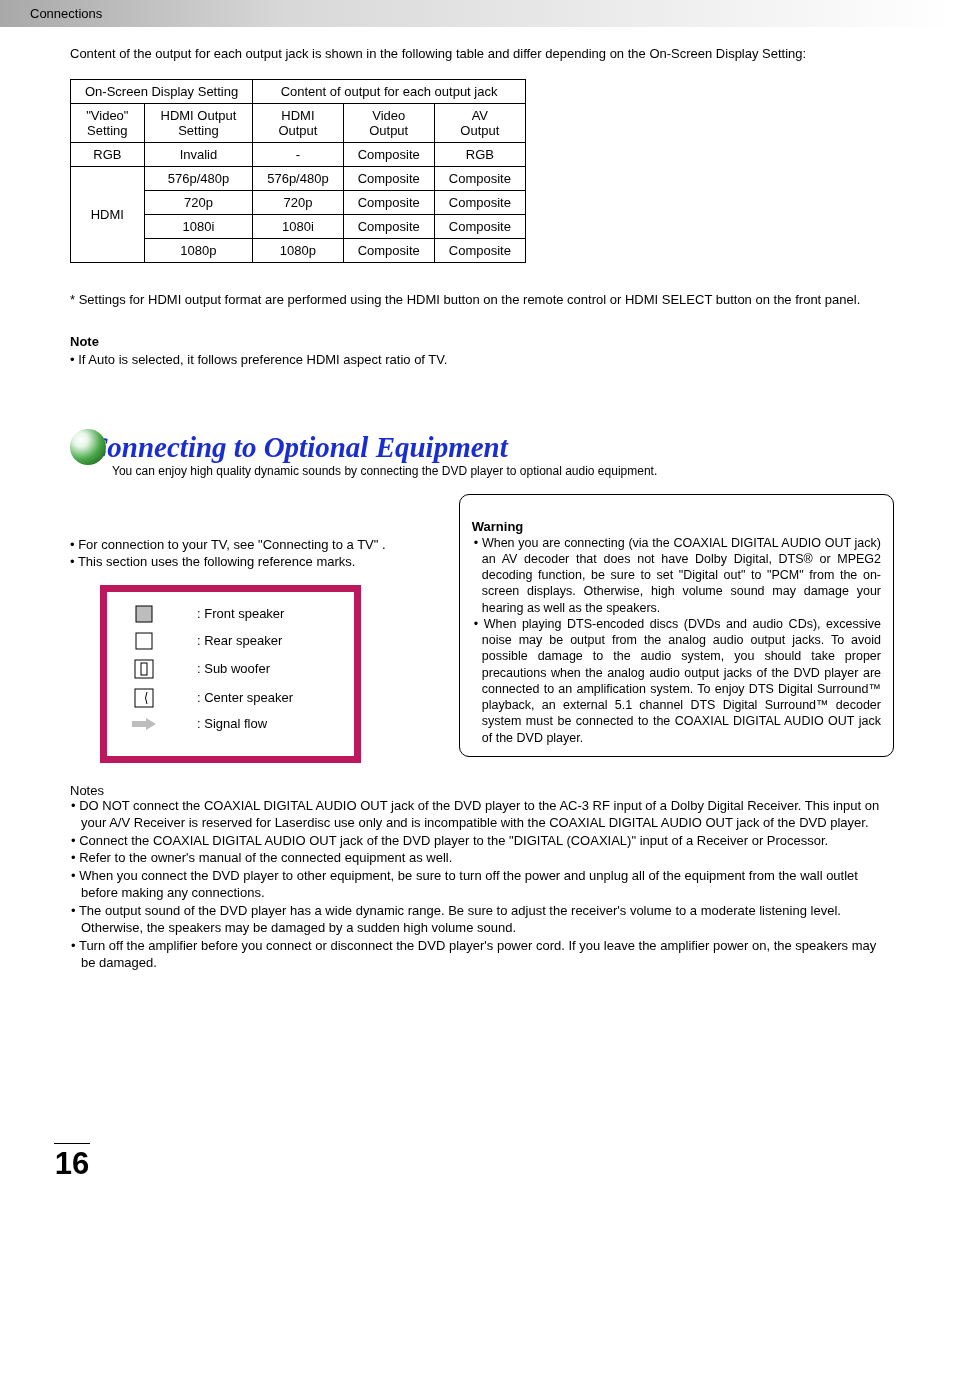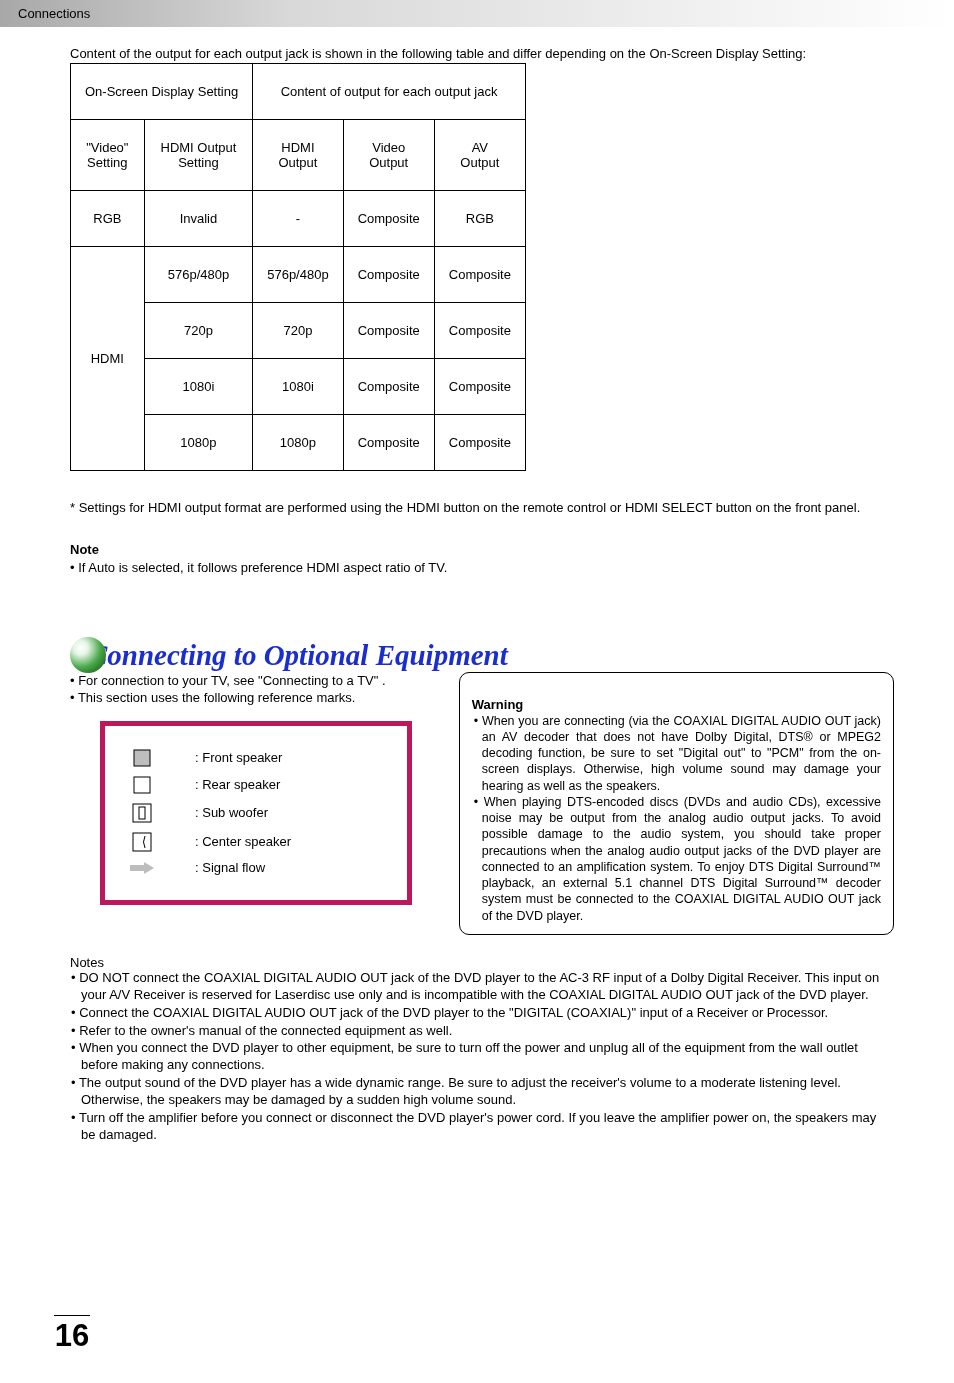--- a/index.html
+++ b/index.html
@@ -5,34 +5,34 @@
   * { box-sizing: border-box; margin: 0; padding: 0; }
   body {
     font-family: Arial, Helvetica, sans-serif;
     font-size: 13px;
     color: #000;
     width: 954px;
     background: #fff;
   }
   .section-bar {
     background: linear-gradient(to right, #a8a8a8 0%, #d8d8d8 30%, #fff 100%);
-    padding: 6px 18px;
+    padding: 6px 30px;
     font-size: 13px;
     color: #000;
   }
   .page-body { padding: 18px 60px 10px 70px; }
-  .intro-text { line-height: 1.35; }
+  .intro-text { margin-bottom: 16px; line-height: 1.35; }
   table.output-table {
     border-collapse: collapse;
     margin-bottom: 28px;
     font-size: 13px;
   }
   table.output-table th, table.output-table td {
     border: 1px solid #000;
-    padding: 20px 14px;
+    padding: 4px 14px;
     text-align: center;
     vertical-align: middle;
     font-weight: normal;
     white-space: nowrap;
   }
   .footnote { margin-bottom: 26px; padding-left: 8px; text-indent: -8px; line-height: 1.35; }
   .note-block { margin-bottom: 64px; }
   .note-block .note-title { font-weight: bold; margin-bottom: 2px; }
   .note-block .note-body { line-height: 1.35; }
   .heading-row { position: relative; margin-bottom: 2px; }
@@ -47,28 +47,28 @@
     font-family: "Times New Roman", Times, serif;
     font-style: italic;
     font-weight: bold;
     font-size: 29px;
     color: #1a2ecf;
     padding-left: 18px;
     line-height: 1.0;
   }
   .heading-sub { padding-left: 42px; font-size: 12px; margin-bottom: 16px; }
   .two-col { display: flex; gap: 18px; margin-bottom: 20px; }
-  .col-left { flex: 1 1 46%; }
+  .col-left { flex: 1 1 46%; margin-top: 42px; }
   .col-right { flex: 1 1 54%; }
   .bullets-left { margin-bottom: 14px; }
   .bullets-left .bl-item { padding-left: 12px; text-indent: -12px; line-height: 1.35; }
   .legend-box {
-    border: 5px solid #be185d;
-    padding: 14px 24px 16px 24px;
-    width: 312px;
+    border: 7px solid #be185d;
+    padding: 4px 24px 16px 24px;
+    width: 261px;
     margin-left: 30px;
   }
   .legend-row { display: flex; align-items: center; margin: 9px 0; line-height: 1; }
   .legend-icon { width: 26px; display: flex; justify-content: center; align-items: center; margin-right: 40px; }
   .legend-label { font-size: 13px; }
   .warning-box {
     border: 1px solid #000;
     border-radius: 10px;
     padding: 24px 12px 10px 12px;
   }
@@ -164,20 +164,21 @@
 
   <div class="note-block">
     <div class="note-title">Note</div>
     <div class="note-body">• If Auto is selected, it follows preference HDMI aspect ratio of TV.</div>
   </div>
 
   <div class="heading-row">
     <div class="sphere"></div>
     <div class="heading-text">Connecting to Optional Equipment</div>
   </div>
+  <div class="heading-sub">You can enjoy high quality dynamic sounds by connecting the DVD player to optional audio equipment.</div>
 
   <div class="two-col">
     <div class="col-left">
       <div class="bullets-left">
         <div class="bl-item">•  For connection to your TV, see "Connecting to a TV" .</div>
         <div class="bl-item">•  This section uses the following reference marks.</div>
       </div>
       <div class="legend-box">
         <div class="legend-row">
           <span class="legend-icon">

